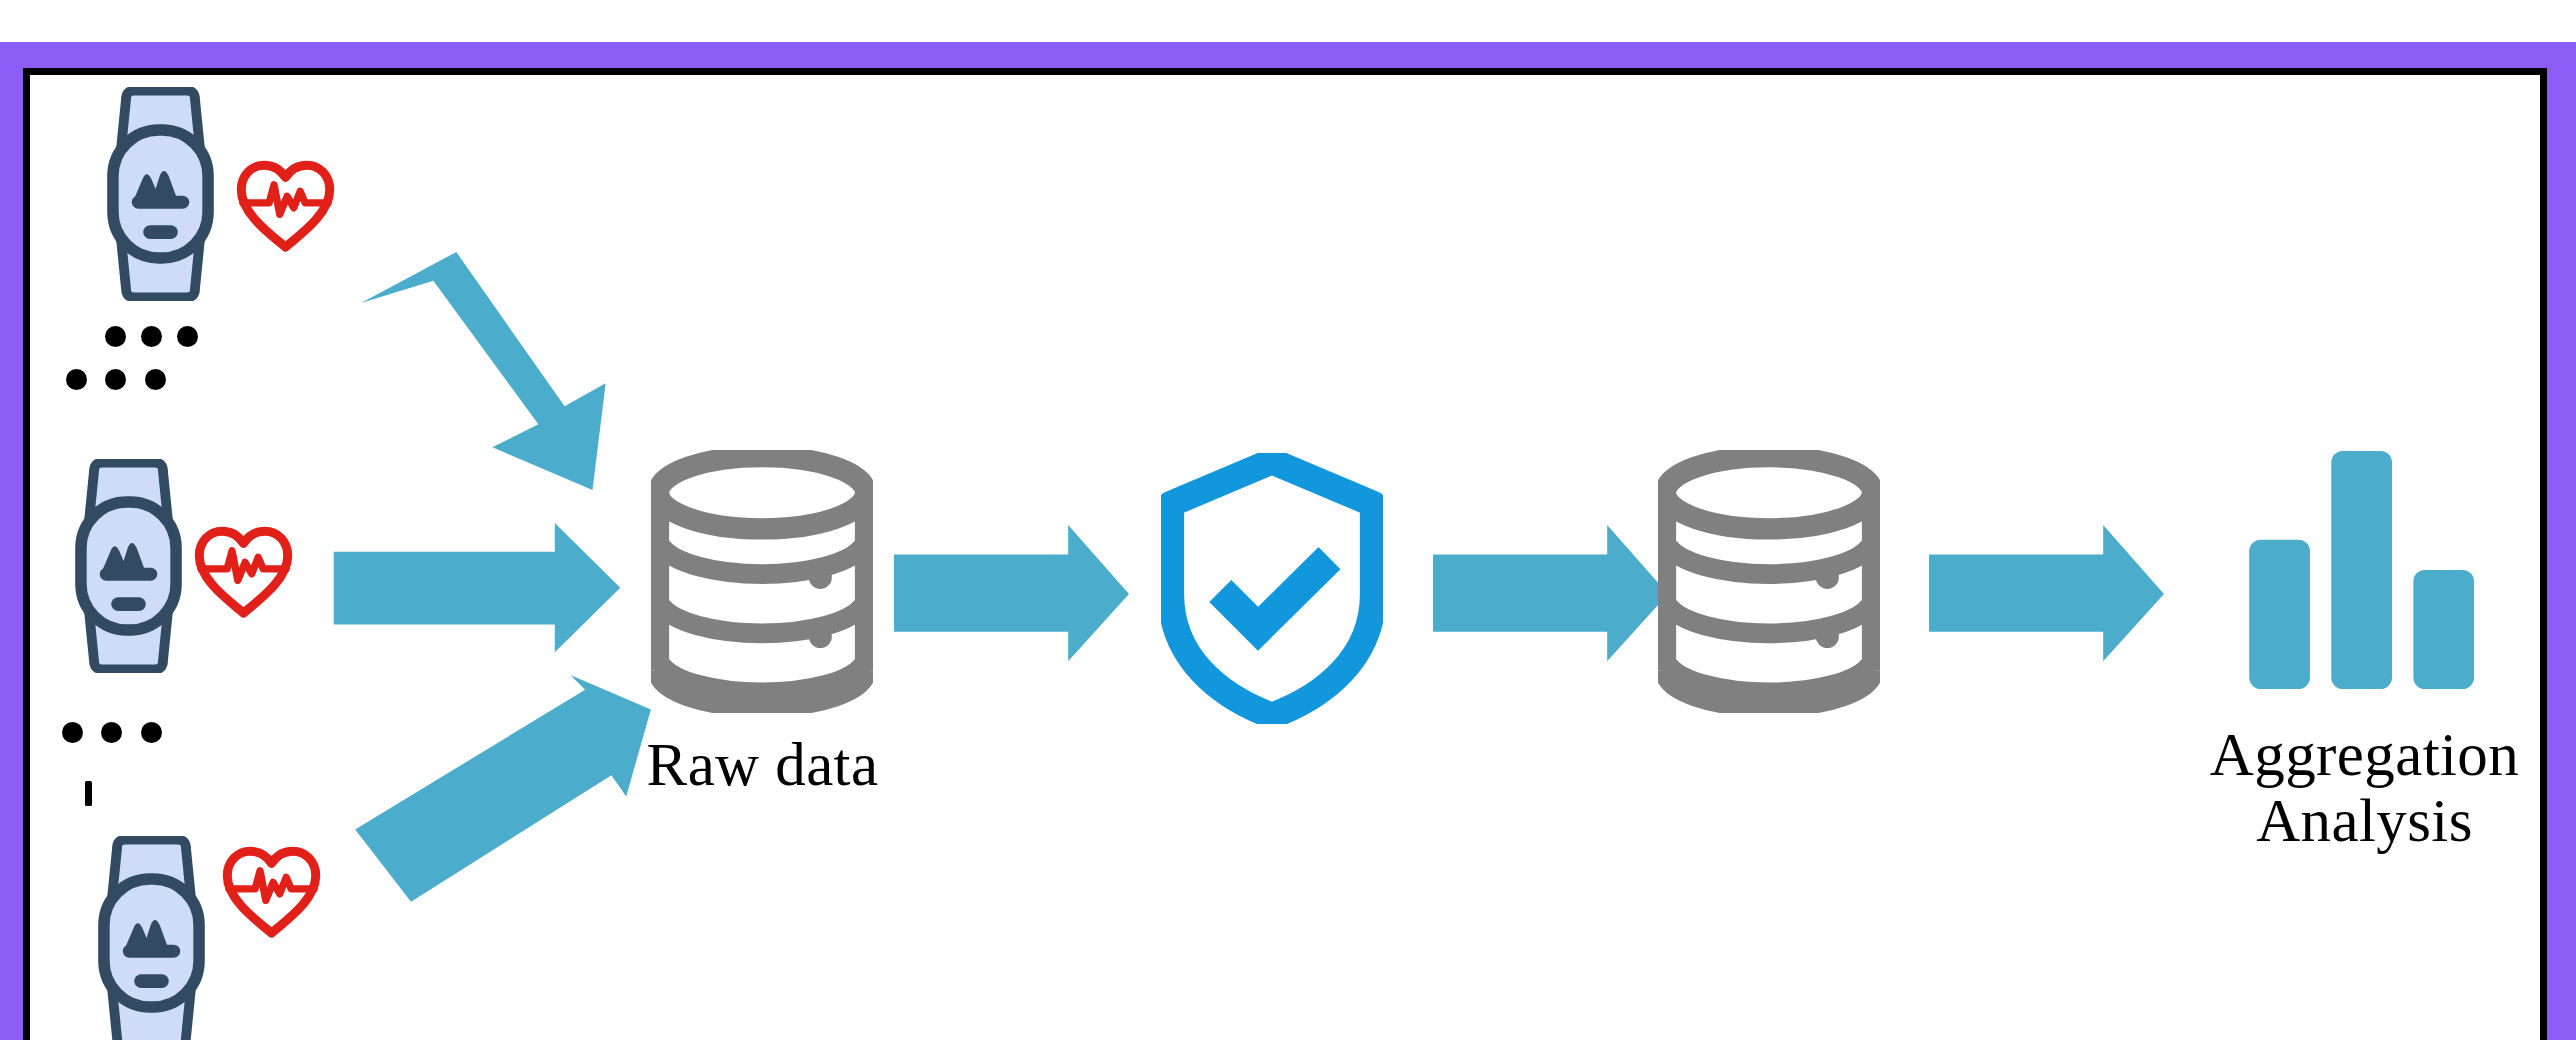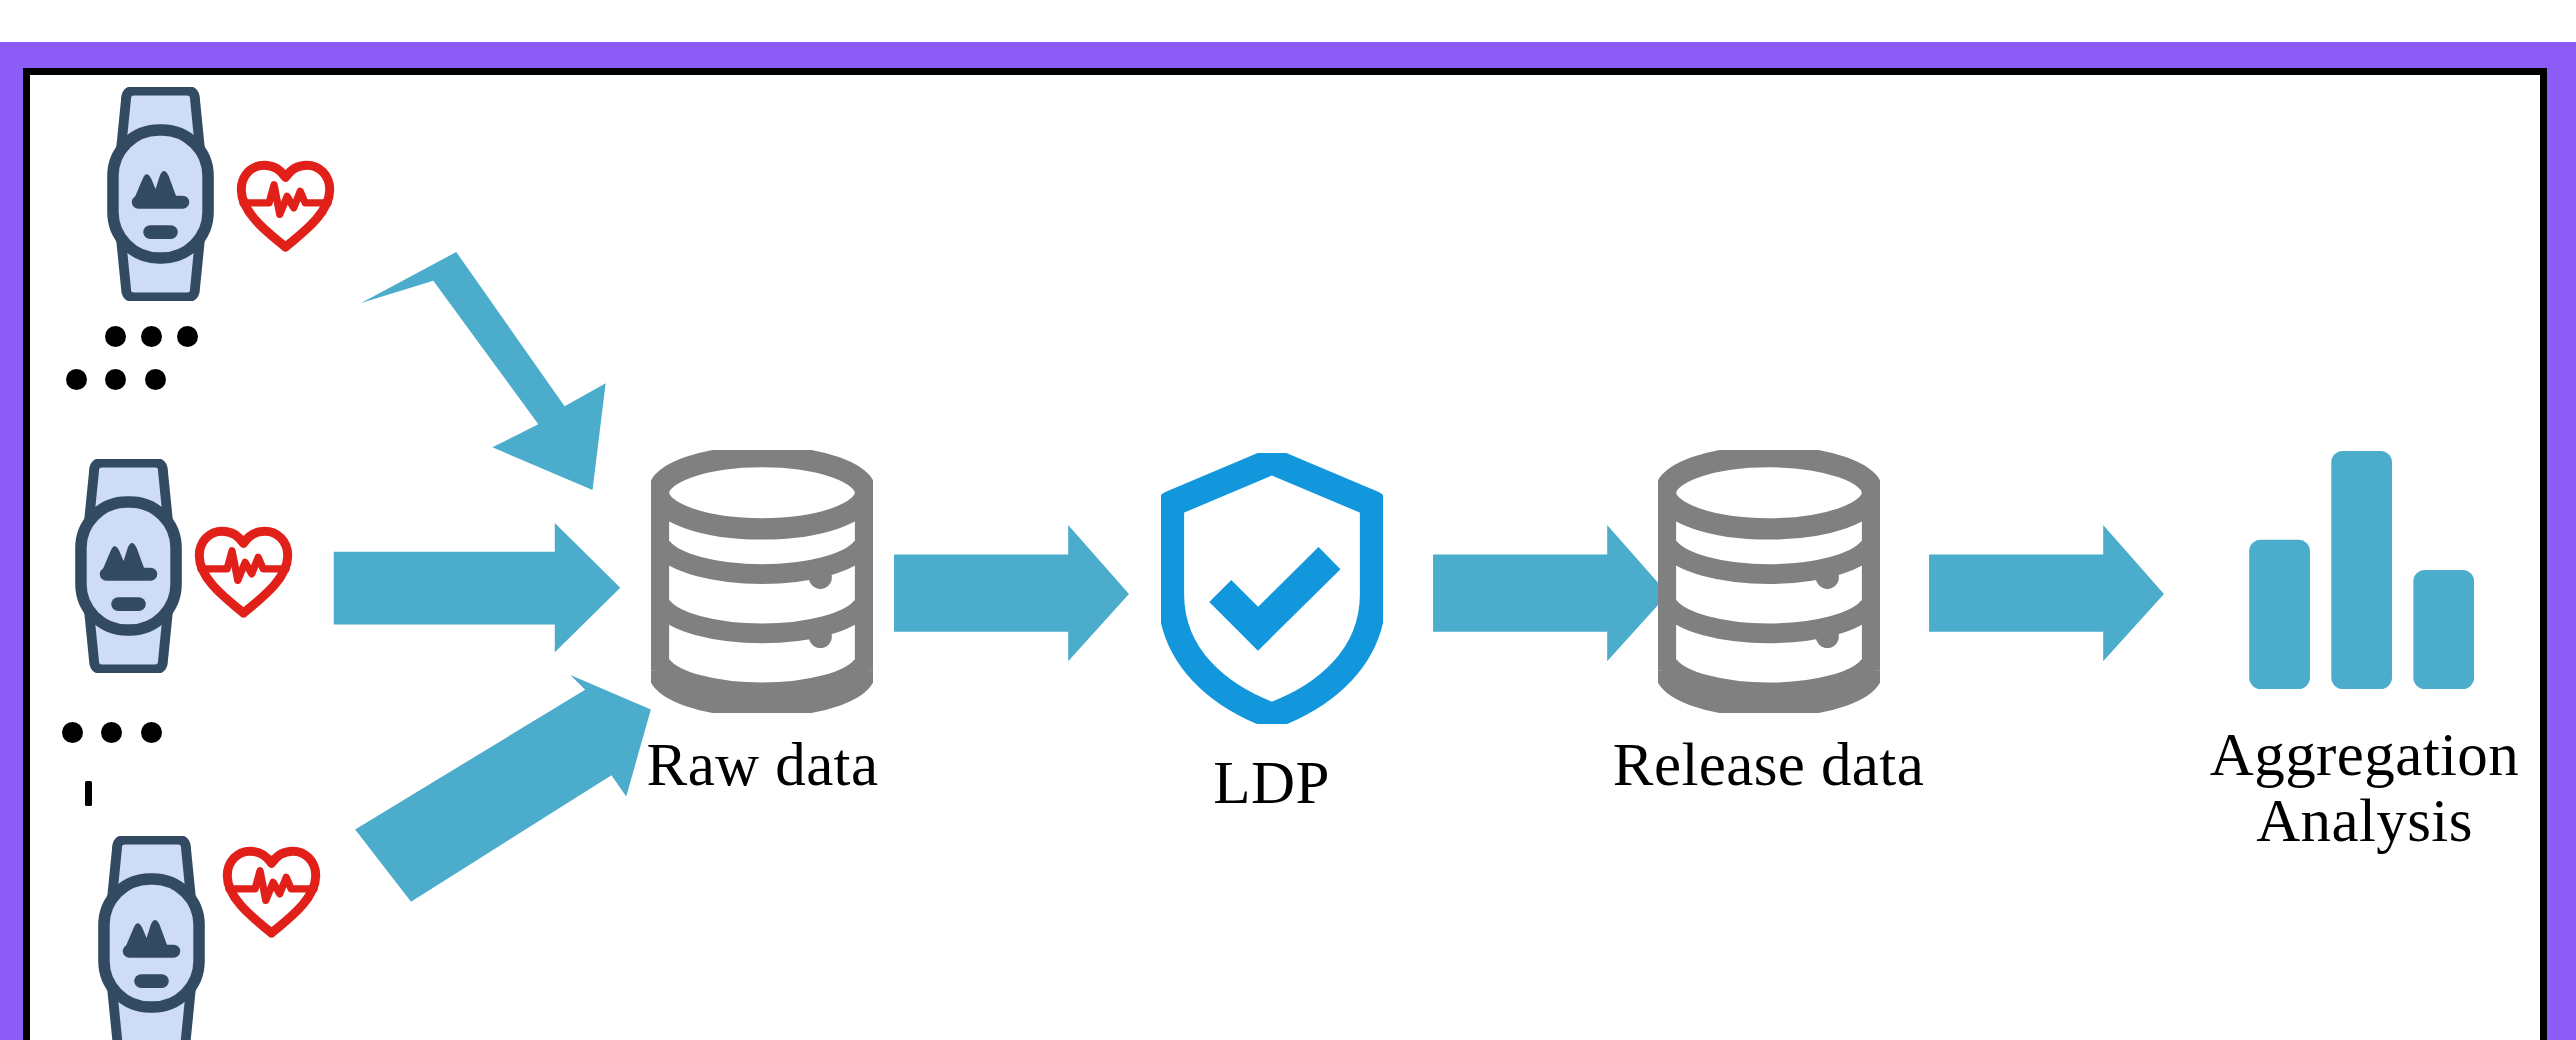--- a/index.html
+++ b/index.html
@@ -151,39 +151,37 @@
   <div class="caption" style="left:598px; top:690px; width:329px;">Raw data</div>
 
   <svg class="svg-node" style="left:894px; top:483px;" width="235" height="138" viewBox="0 0 286 168">
     <polygon points="0,36 212,36 212,0 286,84 212,166 212,130 0,130" fill="#4baccb"></polygon>
   </svg>
 
   <svg class="svg-node" style="left:1161px; top:411px;" width="222" height="271" viewBox="0 0 270 330">
     <path d="M135 10 L258 62 L258 172 C258 248 200 296 135 320 C70 296 12 248 12 172 L12 62 Z" fill="none" stroke="#1397dc" stroke-width="32" stroke-linejoin="round"></path>
     <polyline points="72,168 118,214 205,128" fill="none" stroke="#1397dc" stroke-width="38" stroke-linejoin="miter" stroke-linecap="butt"></polyline>
   </svg>
-  <div class="caption" style="left:1107px; top:708px; width:329px;">LDP</div>
 
   <svg class="svg-node" style="left:1433px; top:483px;" width="235" height="138" viewBox="0 0 286 168">
     <polygon points="0,36 212,36 212,0 286,84 212,166 212,130 0,130" fill="#4baccb"></polygon>
   </svg>
 
   <svg class="svg-node" style="left:1658px; top:408px;" width="222" height="263" viewBox="0 0 270 320">
     <ellipse cx="135" cy="52" rx="126" ry="44" fill="none" stroke="#808080" stroke-width="26"></ellipse>
     <path d="M9 52 L9 268" fill="none" stroke="#808080" stroke-width="26"></path>
     <path d="M261 52 L261 268" fill="none" stroke="#808080" stroke-width="26"></path>
     <path d="M9 268 A126 44 0 0 0 261 268" fill="none" stroke="#808080" stroke-width="26"></path>
     <path d="M13 118 A126 44 0 0 0 257 118" fill="none" stroke="#808080" stroke-width="24"></path>
     <path d="M13 190 A126 44 0 0 0 257 190" fill="none" stroke="#808080" stroke-width="24"></path>
     <circle cx="206" cy="155" r="14" fill="#808080"></circle>
     <circle cx="206" cy="227" r="14" fill="#808080"></circle>
     <circle cx="206" cy="299" r="14" fill="#808080"></circle>
     <path d="M13 262 A126 44 0 0 0 257 262" fill="none" stroke="#808080" stroke-width="24"></path>
   </svg>
-  <div class="caption" style="left:1563px; top:690px; width:411px;">Release data</div>
 
   <svg class="svg-node" style="left:1929px; top:483px;" width="235" height="138" viewBox="0 0 286 168">
     <polygon points="0,36 212,36 212,0 286,84 212,166 212,130 0,130" fill="#4baccb"></polygon>
   </svg>
 
   <svg class="svg-node" style="left:2241px; top:409px;" width="238" height="238" viewBox="0 0 290 290">
     <rect x="10" y="108" width="74" height="182" rx="14" ry="14" fill="#4baccb"></rect>
     <rect x="110" y="0" width="74" height="290" rx="14" ry="14" fill="#4baccb"></rect>
     <rect x="210" y="145" width="74" height="145" rx="14" ry="14" fill="#4baccb"></rect>
   </svg>

